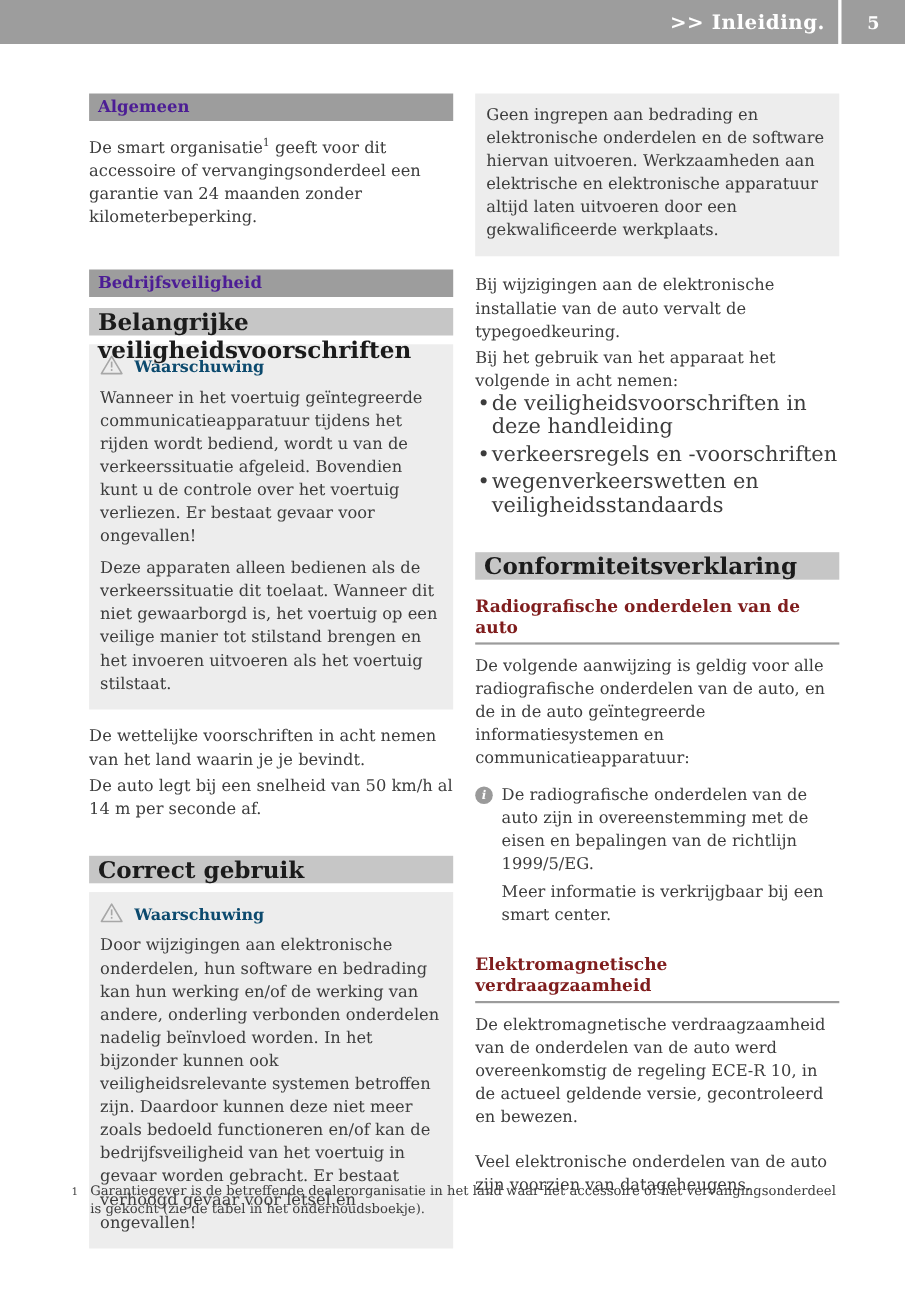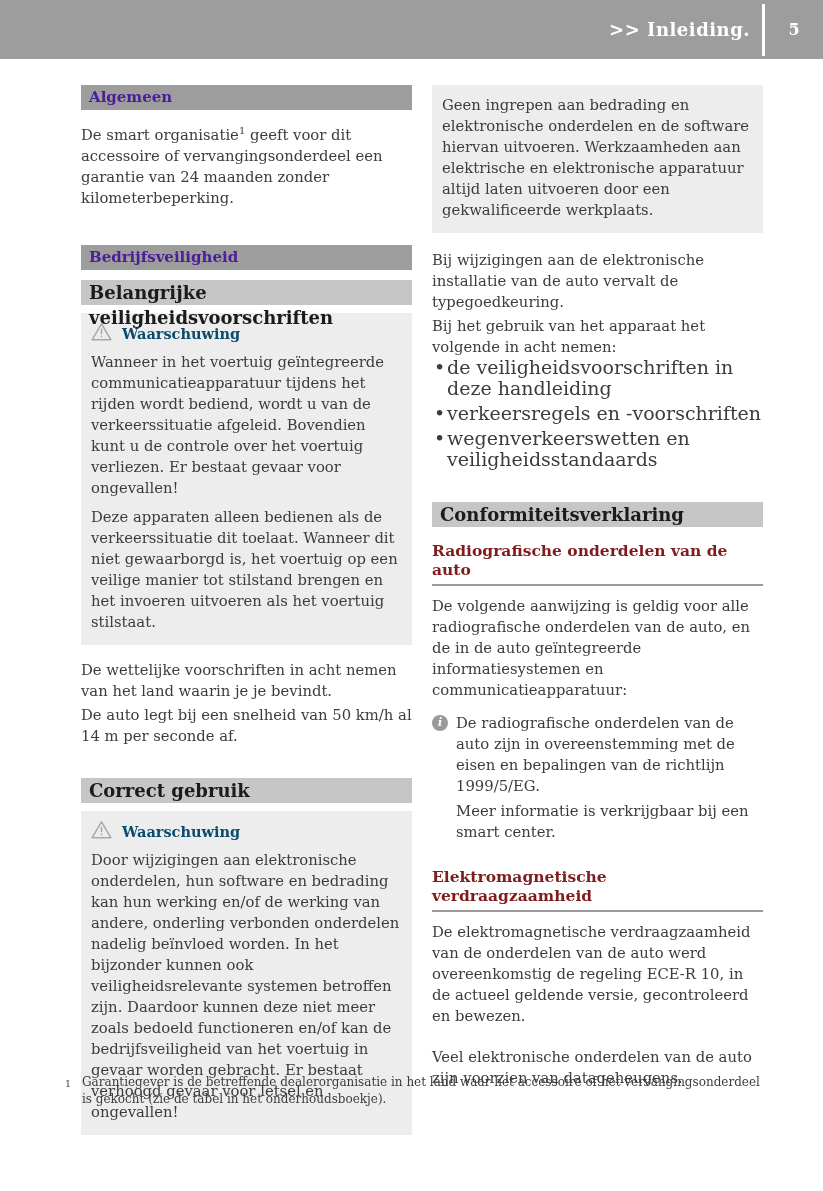--- a/index.html
+++ b/index.html
@@ -8,21 +8,21 @@
     background: #ffffff;
     font-family: "DejaVu Serif", "Liberation Serif", serif;
     color: #3c3c3c;
     position: relative;
     overflow: hidden;
   }
 
   
   .topbar {
     position: absolute; top: 0; left: 0; right: 0;
-    height: 59px;
+    height: 40px;
     background: #9d9d9d;
     display: flex; align-items: center;
   }
   .topbar-title {
     flex: 1;
     text-align: right;
     color: #ffffff;
     font-weight: bold;
     font-size: 18px;
     letter-spacing: 0.5px;
@@ -51,21 +51,21 @@
   sup { font-size: 10px; line-height: 0; }
 
   .h1bar {
     background: #9d9d9d; color: #4c1d95;
     font-weight: bold; font-size: 15px;
     height: 25px; line-height: 25px;
     padding-left: 8px;
   }
   .h2bar {
     background: #c6c6c6; color: #1b1b1b;
-    font-weight: bold; font-size: 18px;
+    font-weight: bold; font-size: 21px;
     height: 25px; line-height: 25px;
     padding-left: 8px;
   }
   .h3head {
     font-weight: bold; font-size: 15.5px; color: #7f1d1d;
     padding-bottom: 5px;
     border-bottom: 2px solid #9b9b9b;
   }
 
   .graybox {

